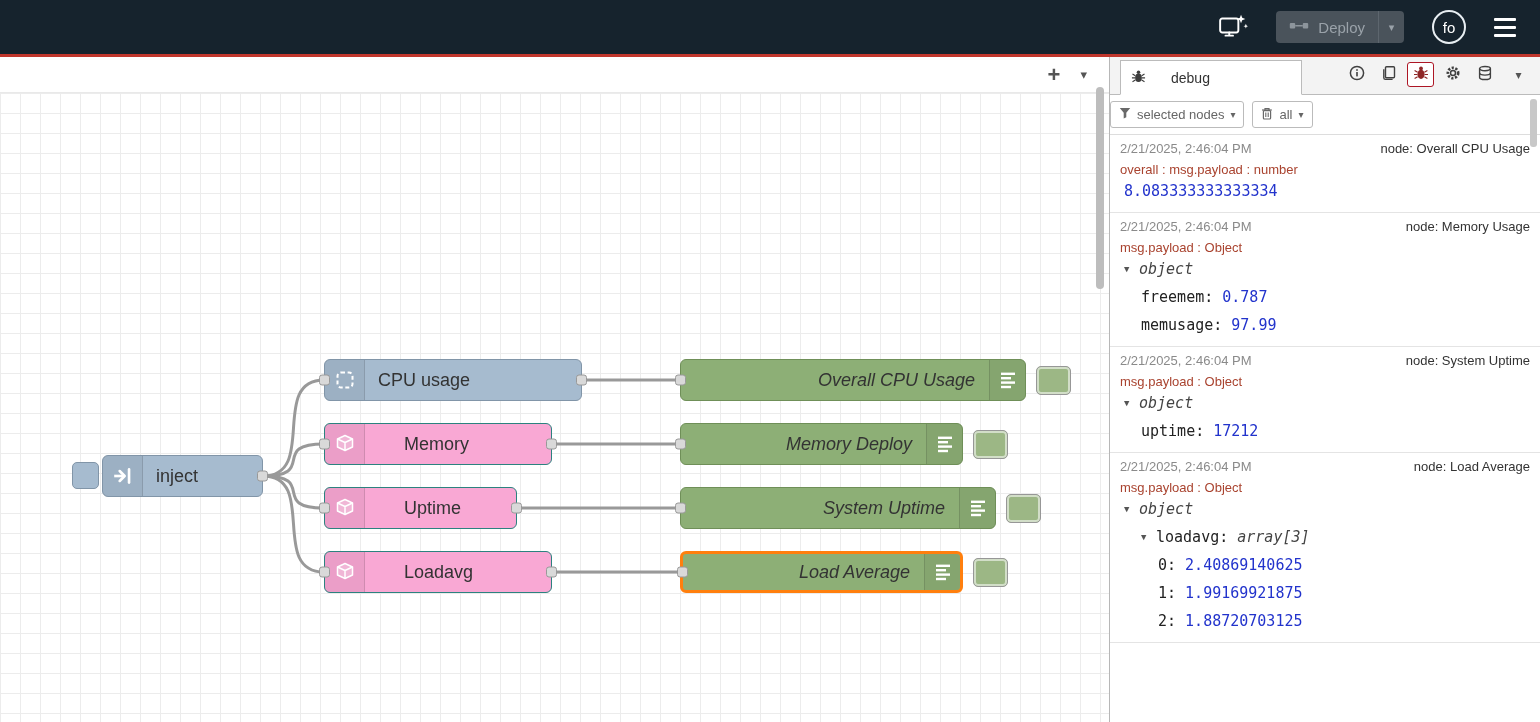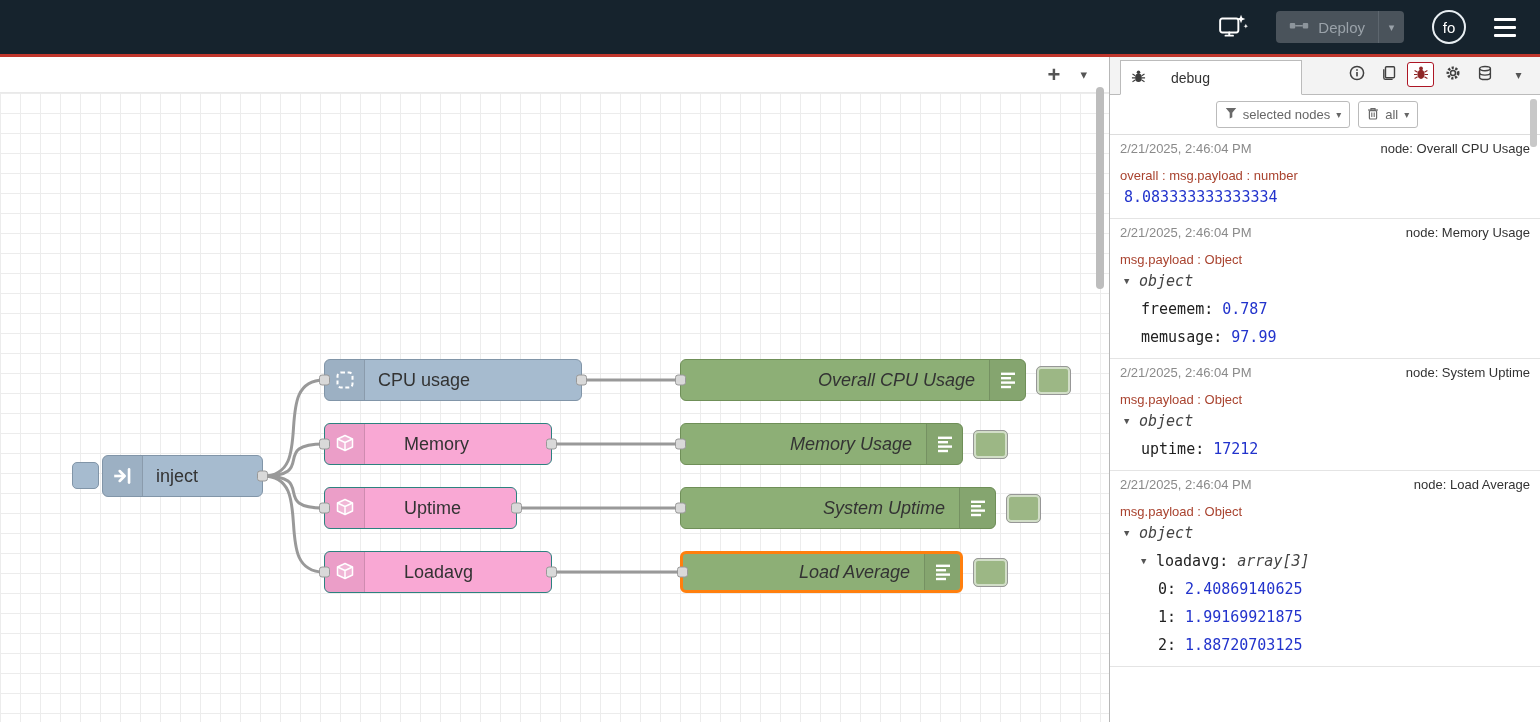--- a/index.html
+++ b/index.html
@@ -72,31 +72,31 @@
     display:flex; align-items:flex-end; }
   .tab { margin-left:10px; margin-bottom:-1px; height:35px; width:182px; background:#fff;
     border:1px solid #bbb; border-bottom:1px solid #fff; display:flex; align-items:center;
     gap:25px; padding:0 10px; font-size:14px; color:#333; cursor:pointer; }
   .tab-buttons { margin-left:auto; display:flex; align-items:center; gap:5px; padding:0 10px 7px 0; }
   .icon-btn { width:27px; height:25px; display:flex; align-items:center; justify-content:center;
     background:none; border:1px solid transparent; border-radius:3px; cursor:pointer; padding:0; }
   .icon-btn.active { border-color:#ad1625; background:#fff; }
   .tab-chev { color:#555; font-size:12px; margin-left:4px; }
 
-  .filter-row { height:40px; display:flex; align-items:center; justify-content:center; gap:8px;
+  .filter-row { height:40px; display:flex; align-items:center; justify-content:flex-start; gap:8px;
     padding-right:16px; border-bottom:1px solid #ddd; background:#fff; flex:0 0 auto; }
   .btn { display:flex; align-items:center; gap:6px; border:1px solid #bbb; border-radius:3px;
     background:#fff; color:#666; font-size:13px; padding:0 8px; height:27px; cursor:pointer; }
   .btn .chev { font-size:10px; color:#666; }
 
   .messages { flex:1; overflow:hidden; }
   .msg { border-bottom:1px solid #e4e4e4; padding:6px 10px 7px; }
   .msg-header { display:flex; justify-content:space-between; font-size:13px; color:#8a8a8a; }
   .msg-source { color:#333; }
-  .msg-meta { font-size:13px; color:#a9432f; margin-top:12px; }
+  .msg-meta { font-size:13px; color:#a9432f; margin-top:6px; }
   .msg-line { font-family:"DejaVu Sans Mono", monospace; font-size:15px; color:#222;
     line-height:28px; display:flex; align-items:center; }
   .caret { font-size:9px; color:#555; width:15px; flex:0 0 auto; cursor:pointer; }
   .key { color:#222; white-space:pre; }
   .value { color:#2233cc; }
   .italic { font-style:italic; color:#444;text-align:right; }
   .side-scroll { position:absolute; right:3px; top:42px; width:7px; height:48px;
     background:#c8c8c8; border-radius:3px; }
 </style>
 </head>
@@ -229,21 +229,21 @@
             <rect x="3" y="7" width="10" height="2.4"></rect>
           <rect x="3" y="11.4" width="14" height="2.4"></rect>
             <rect x="3" y="15.8" width="10" height="2.4"></rect>
         </svg>
       </div>
       <div class="port in"></div>
     </div>
     <div class="debug-toggle" style="left:1036px; top:309px;"></div>
 
     <div class="node n-debug" style="left:680px; top:366px; width:283px;">
-      <span class="node-label">Memory Usage</span>
+      <span class="node-label">Memory Deploy</span>
       <div class="icon-region right">
         <svg viewBox="0 0 20 20" width="20" height="20" fill="#fff">
           <rect x="3" y="2.6" width="14" height="2.4"></rect>
             <rect x="3" y="7" width="10" height="2.4"></rect>
           <rect x="3" y="11.4" width="14" height="2.4"></rect>
             <rect x="3" y="15.8" width="10" height="2.4"></rect>
         </svg>
       </div>
       <div class="port in"></div>
     </div>

